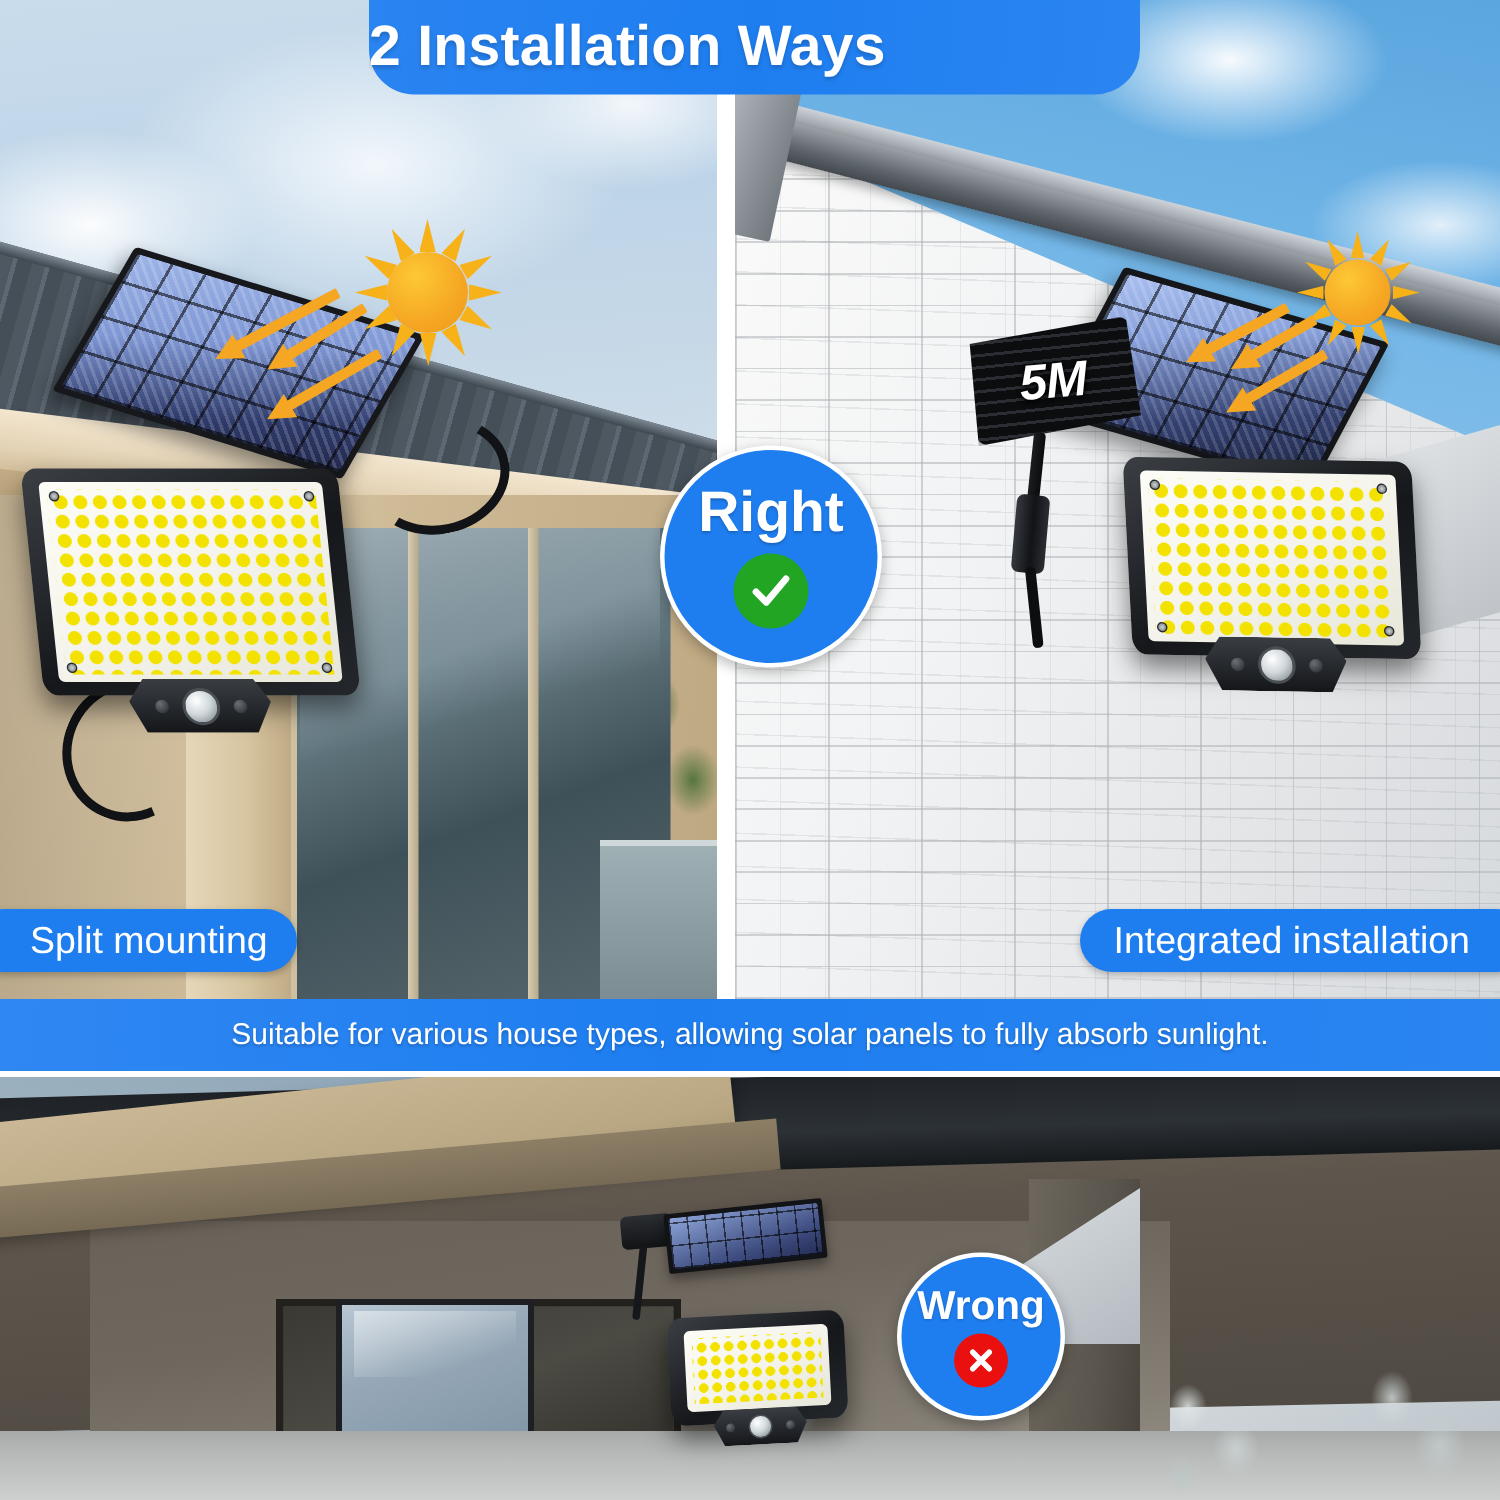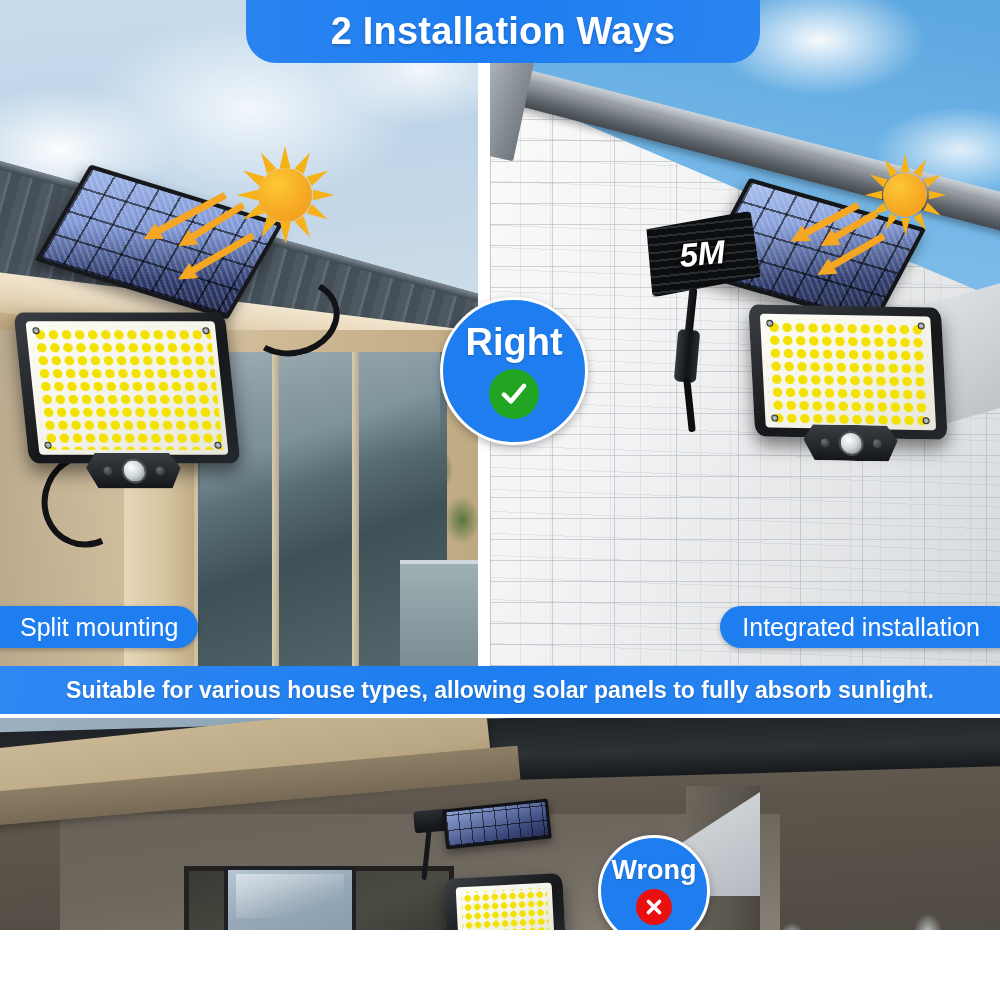--- a/index.html
+++ b/index.html
@@ -288,27 +288,27 @@
   .pill-right { right:-18px; top:606px; height:42px; padding:0 38px 0 22px; border-radius:21px; }
   .pill span { font-size:25px; line-height:1; }
 
   
   .band {
     position:absolute; left:0; top:666px; width:1000px; height:48px;
     background:linear-gradient(92deg,#2f87f2 0%,#1e7ef0 45%,#2a85f1 100%);
     display:flex; align-items:center; justify-content:center;
   }
   .band span {
-    color:#fff; font-size:23px; font-weight:bold;
+    color:#fff; font-size:20px; font-weight:normal;
     text-shadow:0 1px 2px rgba(0,0,0,.22);
   }
 
   
   .bottom-block {
-    position:absolute; left:0; top:718px; width:1000px; height:212px; overflow:hidden;
+    position:absolute; left:0; top:718px; width:1000px; height:282px; overflow:hidden;
     background:linear-gradient(180deg,#2b2c2b 0%,#3a3a38 40%,#545550 100%);
   }
   .b-sky {
     position:absolute; left:0; top:0; width:1000px; height:282px;
     background:linear-gradient(200deg,#5f7c93 0%,#8fa7b8 40%,#b9c6cf 100%);
   }
   .b-overhang {
     position:absolute; left:-20px; top:0; width:1060px; height:62px;
     background:linear-gradient(#1f2327,#2c3136 60%,#171a1d);
     transform:rotate(-1.6deg);
@@ -420,21 +420,21 @@
   }
   .divider-white {
     position:absolute; left:0; top:714px; width:1000px; height:4px; background:#fff; z-index:21;
   }
 
   
   .header {
     position:absolute; left:246px; top:0; width:514px; height:63px; z-index:30;
     background:linear-gradient(95deg,#2a84f1,#1e7ef0 50%,#2b85f1);
     border-radius:0 0 30px 30px;
-    display:flex; align-items:center; justify-content:center;
+    display:flex; align-items:center; 
   }
   .header span {
     color:#fff; font-size:38px; font-weight:bold; letter-spacing:.2px;
     text-shadow:0 2px 3px rgba(0,0,0,.18);
   }
 </style>
 </head>
 <body>
 
 <div id="page">

